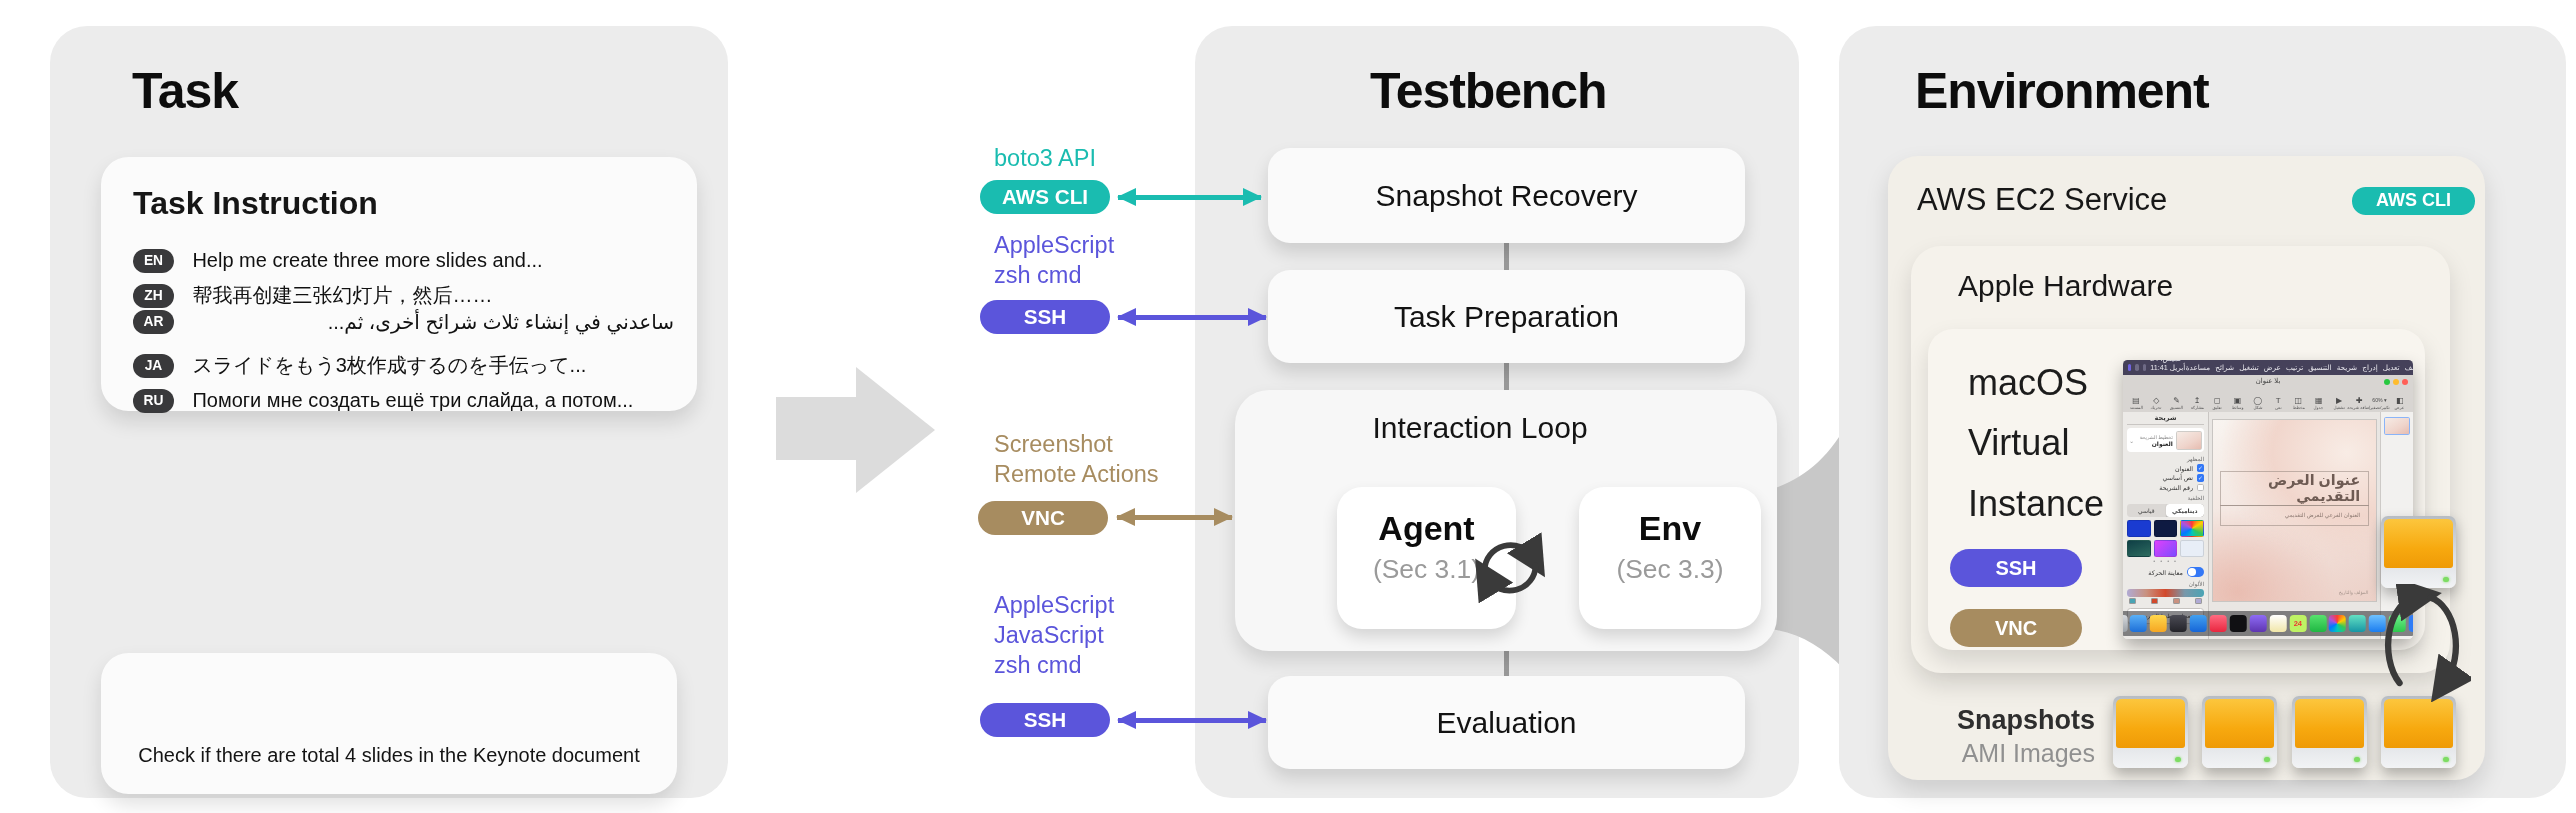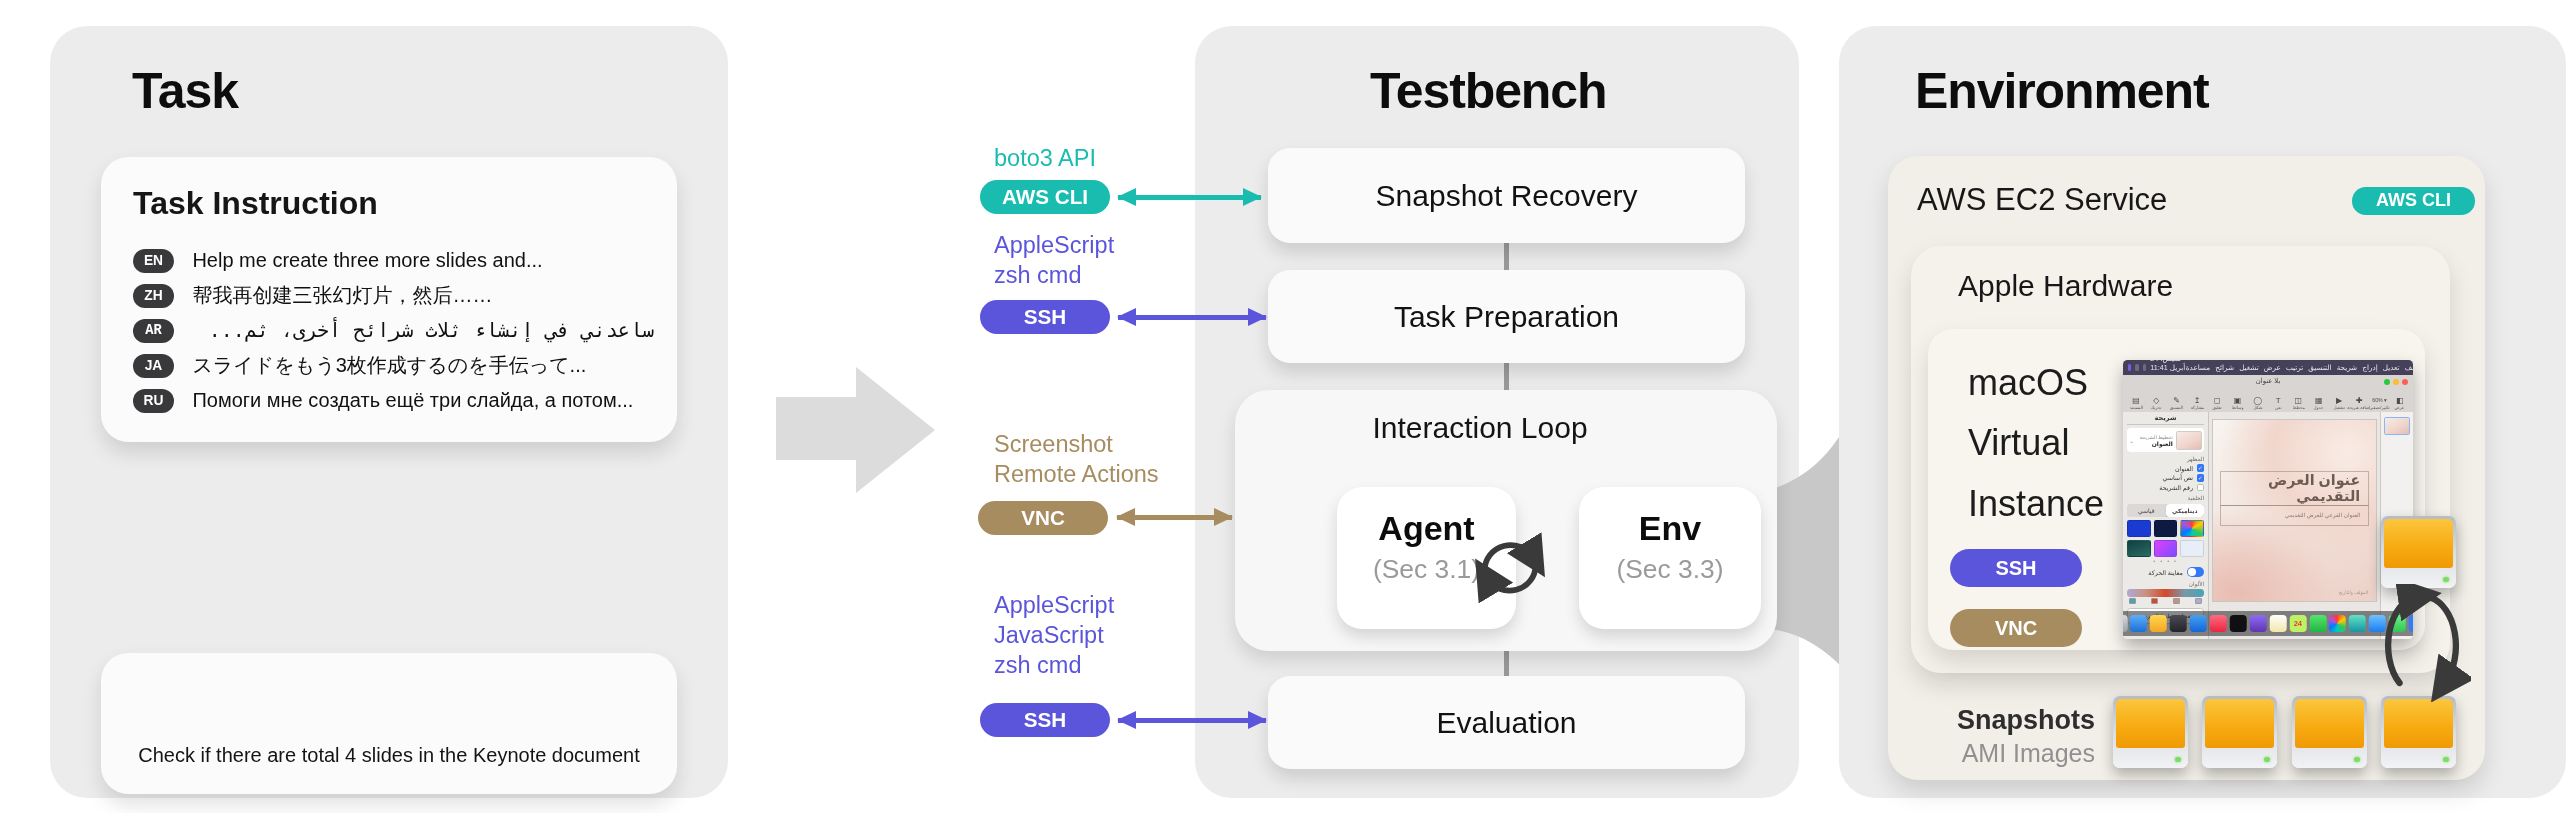--- a/index.html
+++ b/index.html
@@ -135,31 +135,31 @@
   .z1{z-index:1}.z2{z-index:2}.z3{z-index:3}.z4{z-index:4}.z5{z-index:5}.z6{z-index:6}
 </style>
 </head>
 <body>
 
 <div id="stage">
 
   <div class="panel z1" style="left:50px;width:678px;"></div>
   <div class="panel-title z4" style="left:92px;">Task</div>
 
-  <div class="card z4" style="top:157px;height:285px;">
+  <div class="card z4" style="top:157px;height:254px;padding-left:20px;">
     <div class="card-h" style="top:27.5px;">Task Instruction</div>
     <div class="lang-row" style="top:126px;">
       <div class="lang-badge">ZH</div>
       <div class="lang-text">帮我再创建三张幻灯片，然后……</div>
     </div>
     <div class="lang-row" style="top:91px;">
       <div class="lang-badge">EN</div>
       <div class="lang-text">Help me create three more slides and...</div>
     </div>
-    <div class="lang-row" style="top:161px;font-family:Liberation Mono, monospace;">
+    <div class="lang-row" style="top:152px;">
       <div class="lang-badge">AR</div>
       <div class="lang-text rtl">ساعدني في إنشاء ثلاث شرائح أخرى، ثم...</div>
     </div>
     <div class="lang-row" style="top:196px;">
       <div class="lang-badge">JA</div>
       <div class="lang-text">スライドをもう3枚作成するのを手伝って...</div>
     </div>
     <div class="lang-row" style="top:231px;">
       <div class="lang-badge">RU</div>
       <div class="lang-text">Помоги мне создать ещё три слайда, а потом...</div>

